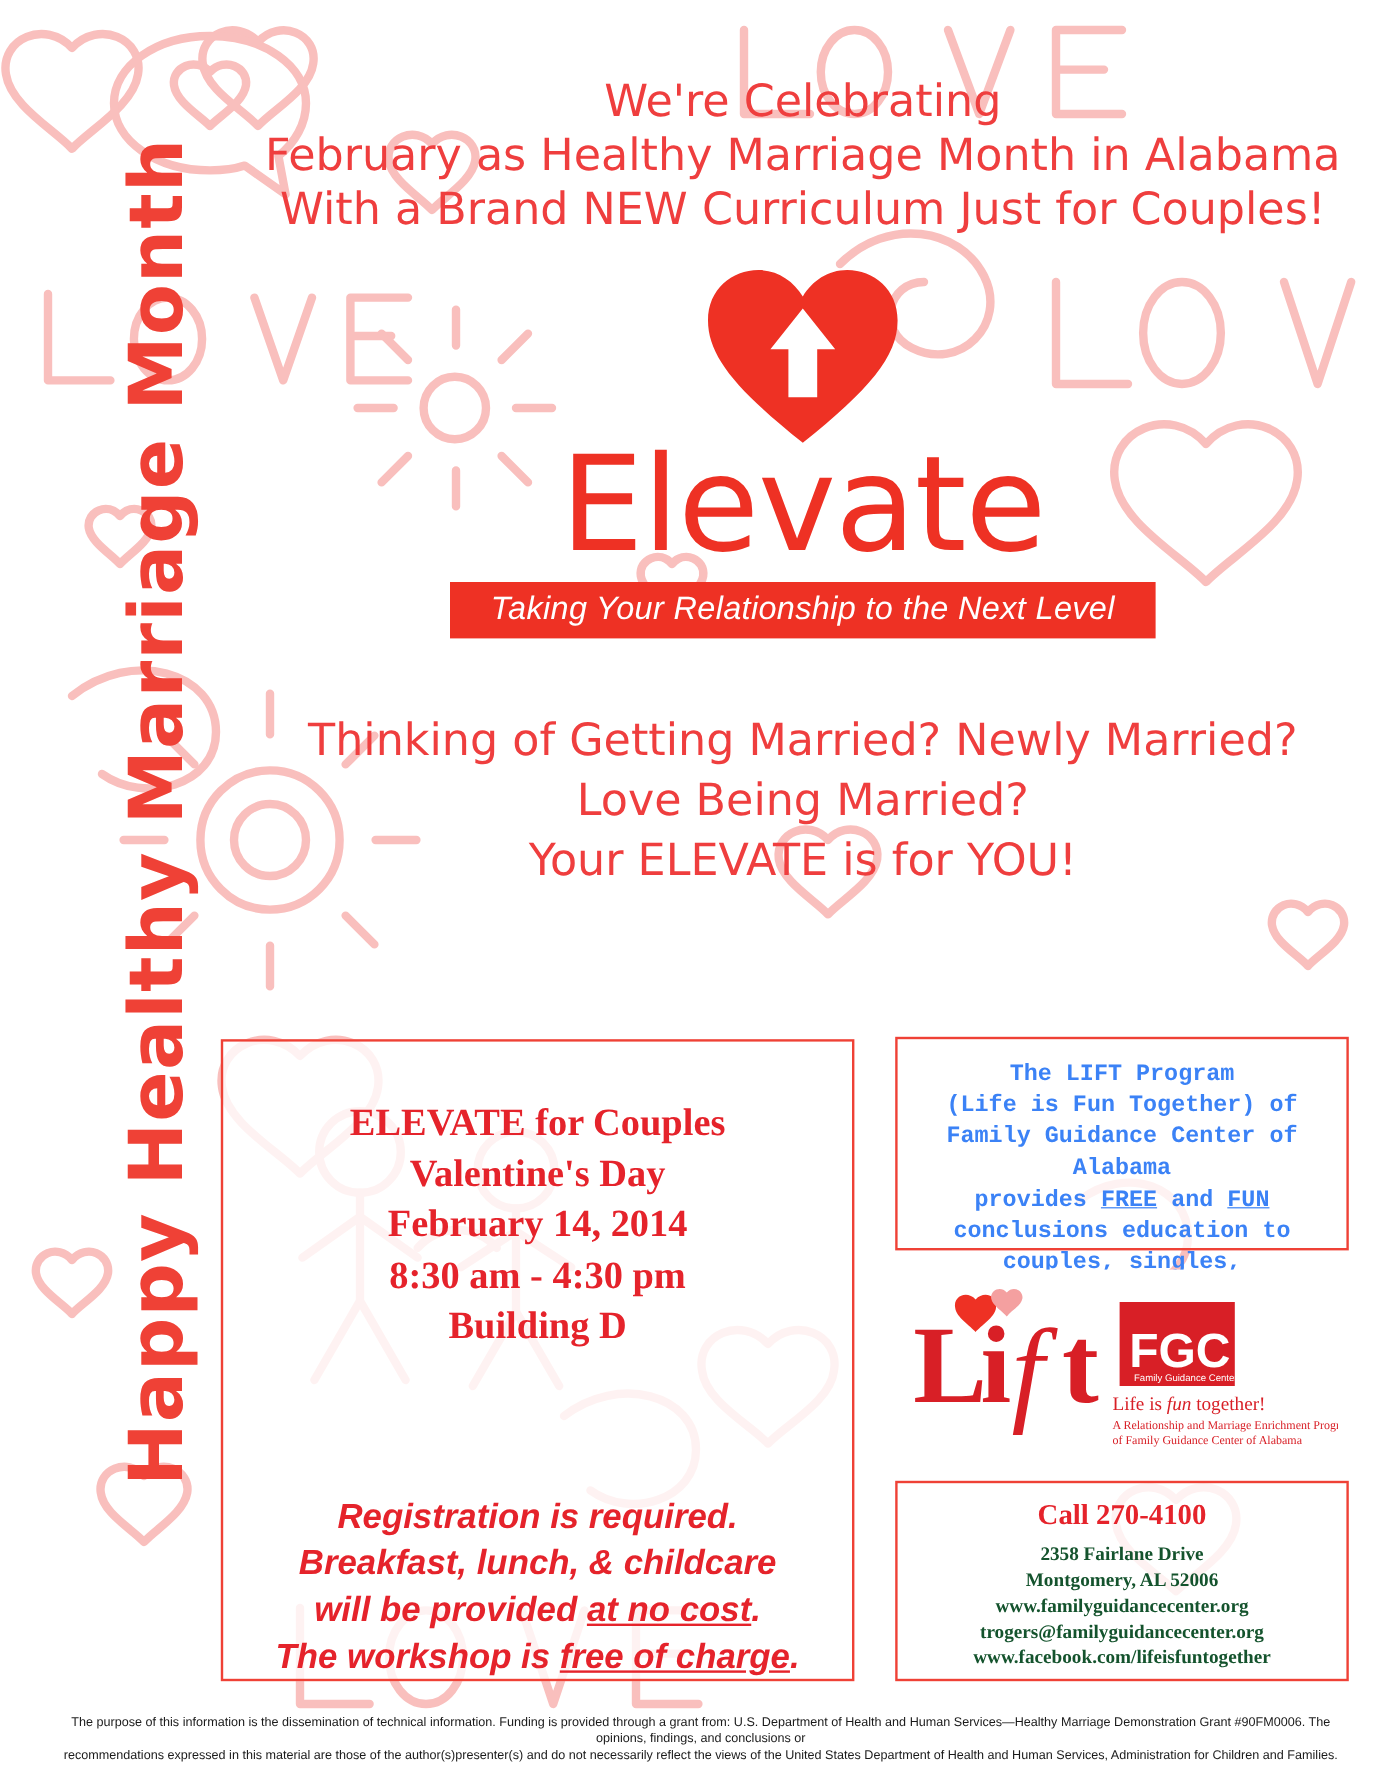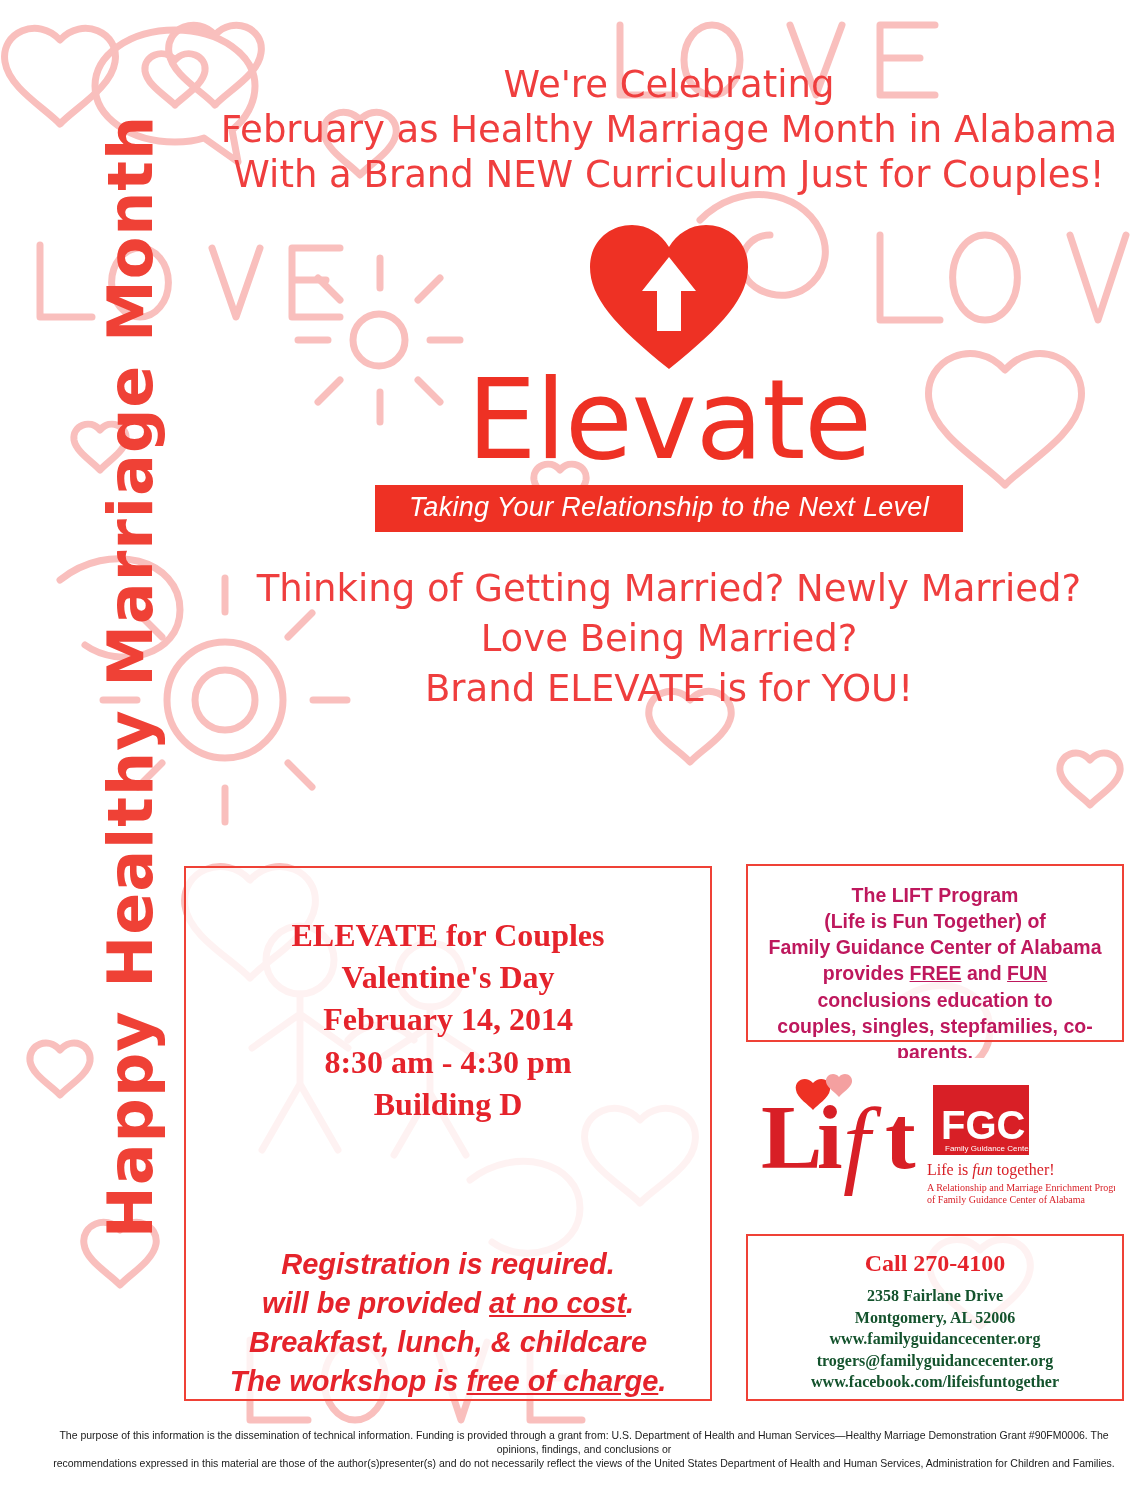--- a/index.html
+++ b/index.html
@@ -100,21 +100,21 @@
     font-style: italic;
     font-size: 27px;
     padding: 7px 34px 9px 34px;
     margin-top: 10px;
     letter-spacing: 0.3px;
   }
 
   
   .questions {
     text-align: center;
-    margin-top: 32px;
+    margin-top: 60px;
     color: #ef3e3e;
     font-family: "DejaVu Sans", sans-serif;
     font-size: 37px;
     line-height: 1.35;
   }
 
   
   .boxes {
     position: absolute;
     left: 0;
@@ -158,24 +158,24 @@
 
   .box-right-top {
     left: 556px;
     top: -2px;
     width: 378px;
     height: 178px;
     padding: 16px 10px;
     text-align: center;
   }
   .lift-desc {
-    font-family: Liberation Sans, sans-serif;
+    font-family: Liberation Mono, monospace;
     font-weight: bold;
     font-size: 19.5px;
-    color: #be185d;
+    color: #3b82f6;
     line-height: 1.34;
     text-align: center;
   }
   .lift-desc u { text-decoration: underline; }
 
   .logo-lift {
     position: absolute;
     left: 556px;
     top: 192px;
     width: 378px;
@@ -307,39 +307,39 @@
         <path d="M85 36 L112 70 L97 70 L97 110 L73 110 L73 70 L58 70 Z" fill="#ffffff"></path>
       </svg>
     </div>
     <div class="logo-word">Elevate</div>
     <div class="logo-tagline">Taking Your Relationship to the Next Level</div>
   </div>
 
   <div class="questions">
     <div>Thinking of Getting Married? Newly Married?</div>
     <div>Love Being Married?</div>
-    <div>Brand ELEVATE is for YOU!</div>
+    <div>Your ELEVATE is for YOU!</div>
   </div>
 
   <div class="boxes">
 
     <div class="box box-left">
       <div class="event-title">
         <div>ELEVATE for Couples</div>
         <div>Valentine's Day</div>
         <div>February 14, 2014</div>
         <div>8:30 am - 4:30 pm</div>
         <div>Building D</div>
       </div>
       <div class="reg-note">
         <div>Registration is required.</div>
+        <div>Breakfast, lunch, &amp; childcare</div>
         <div>
           <span>will be provided </span><u>at no cost</u><span>.</span>
         </div>
-        <div>Breakfast, lunch, &amp; childcare</div>
         <div>
           <span>The workshop is </span><u>free of charge</u><span>.</span>
         </div>
       </div>
     </div>
 
     <div class="box box-right-top">
       <div class="lift-desc">
         <div>The LIFT Program</div>
         <div>(Life is Fun Together) of</div>

